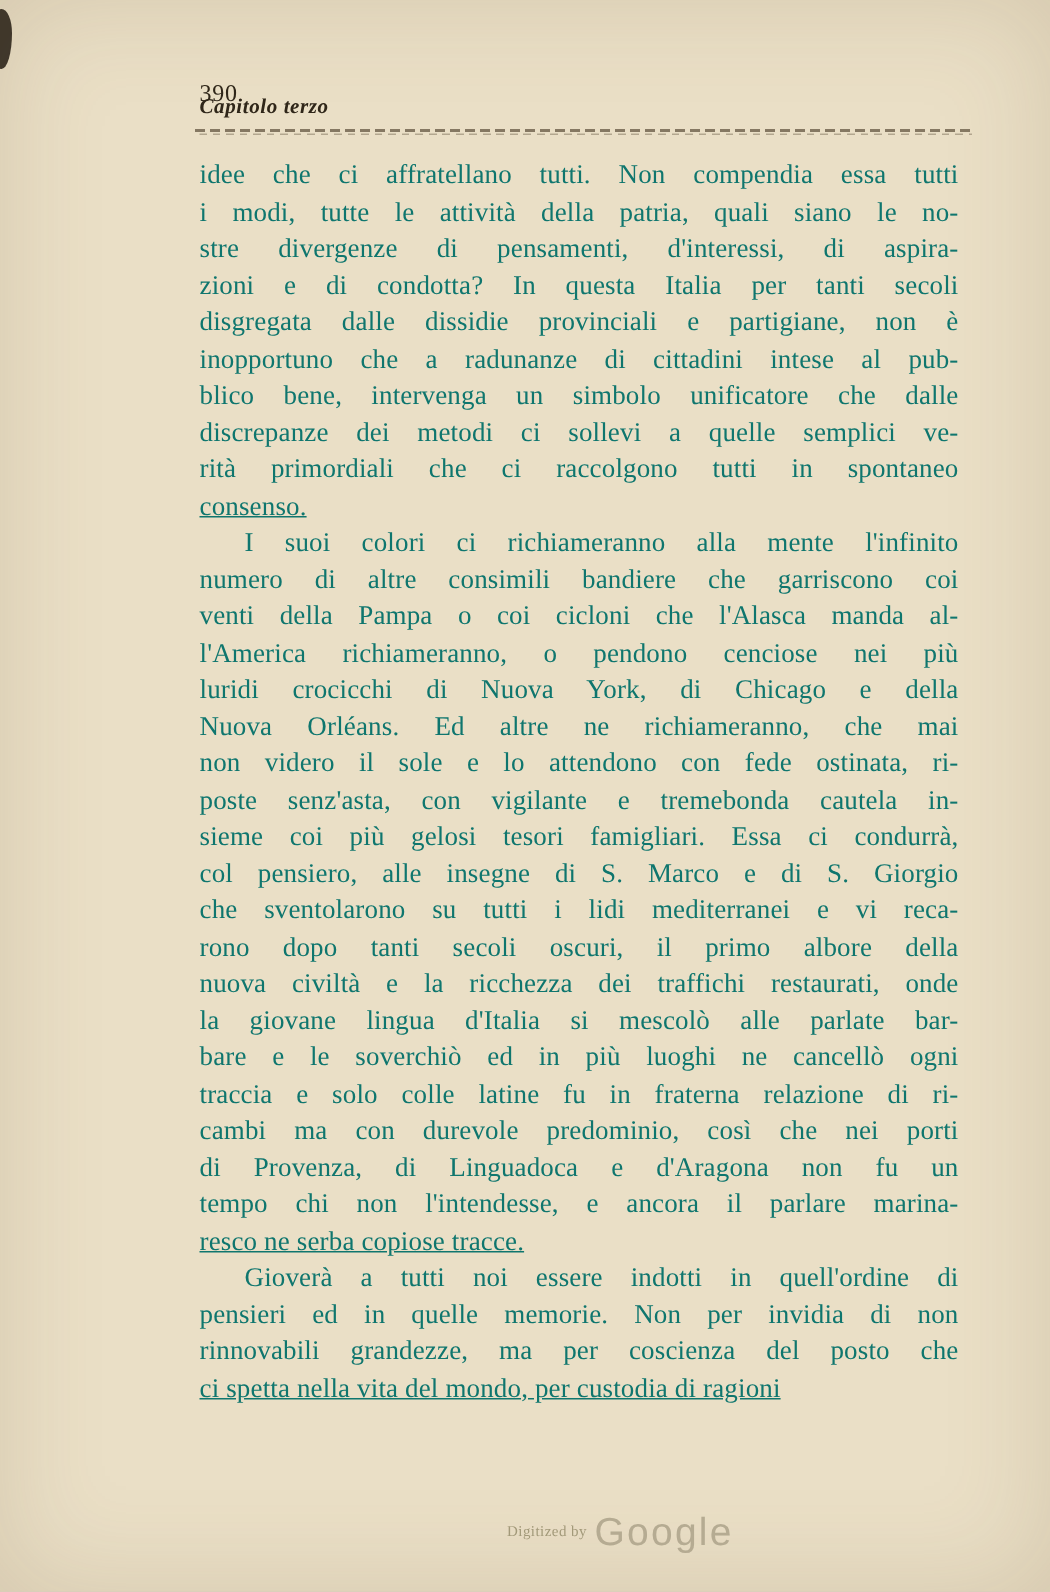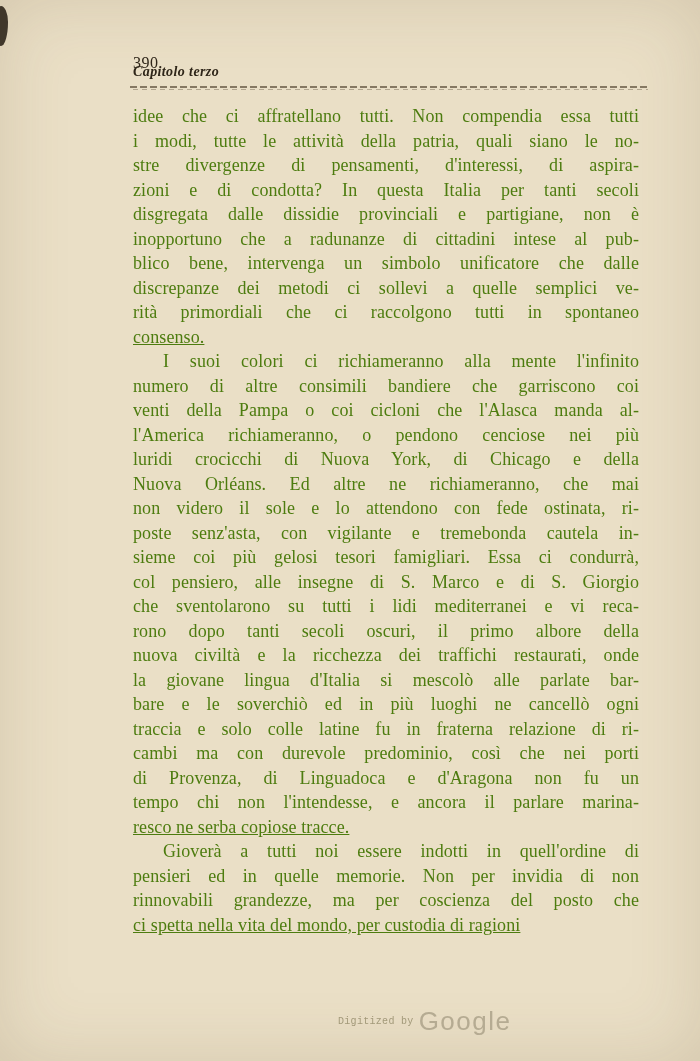--- a/index.html
+++ b/index.html
@@ -60,21 +60,21 @@
     height: 5px;
     background:
       repeating-linear-gradient(90deg, #857862 0px, #857862 7px, rgba(133,120,98,0) 7px, rgba(133,120,98,0) 10px) 0 0 / 100% 2px no-repeat,
       repeating-linear-gradient(90deg, rgba(133,120,98,0.55) 0px, rgba(133,120,98,0.55) 5px, rgba(133,120,98,0) 5px, rgba(133,120,98,0) 9px) 3px 3px / 100% 1px no-repeat;
   }
   .body-text {
     position: absolute;
     left: 133px;
     top: 104px;
     width: 506px;
-    color: #4d7c0f;
+    color: #0f766e;
     font-size: 18px;
     line-height: 24.5px;
     letter-spacing: 0.1px;
   }
   .paragraph { margin: 0; }
   .line {
     text-align: justify;
     text-align-last: justify;
     white-space: normal;
   }
@@ -87,21 +87,21 @@
   }
   .footer {
     position: absolute;
     left: 338px;
     top: 1006px;
     height: 30px;
     white-space: nowrap;
     color: #a89f8a;
   }
   .digitized {
-    font-family: Liberation Mono, monospace;
+    font-family: Liberation Serif, serif;
     font-size: 10px;
     color: #a29979;
     vertical-align: 6px;
     letter-spacing: 0.3px;
   }
   .google-logo {
     font-family: Liberation Sans, sans-serif;
     font-size: 26px;
     color: #b5ab92;
     letter-spacing: 1.5px;

